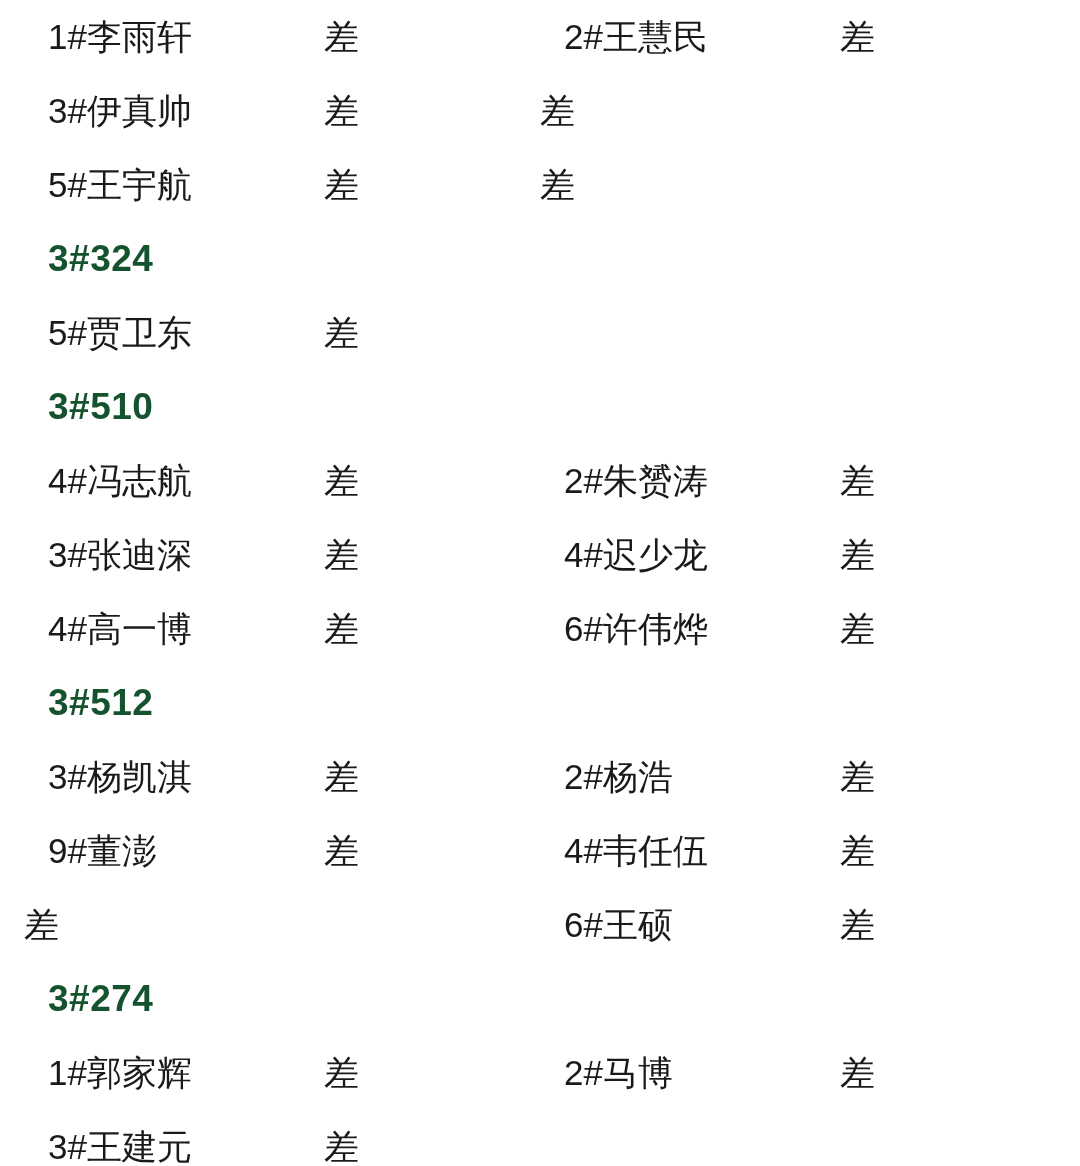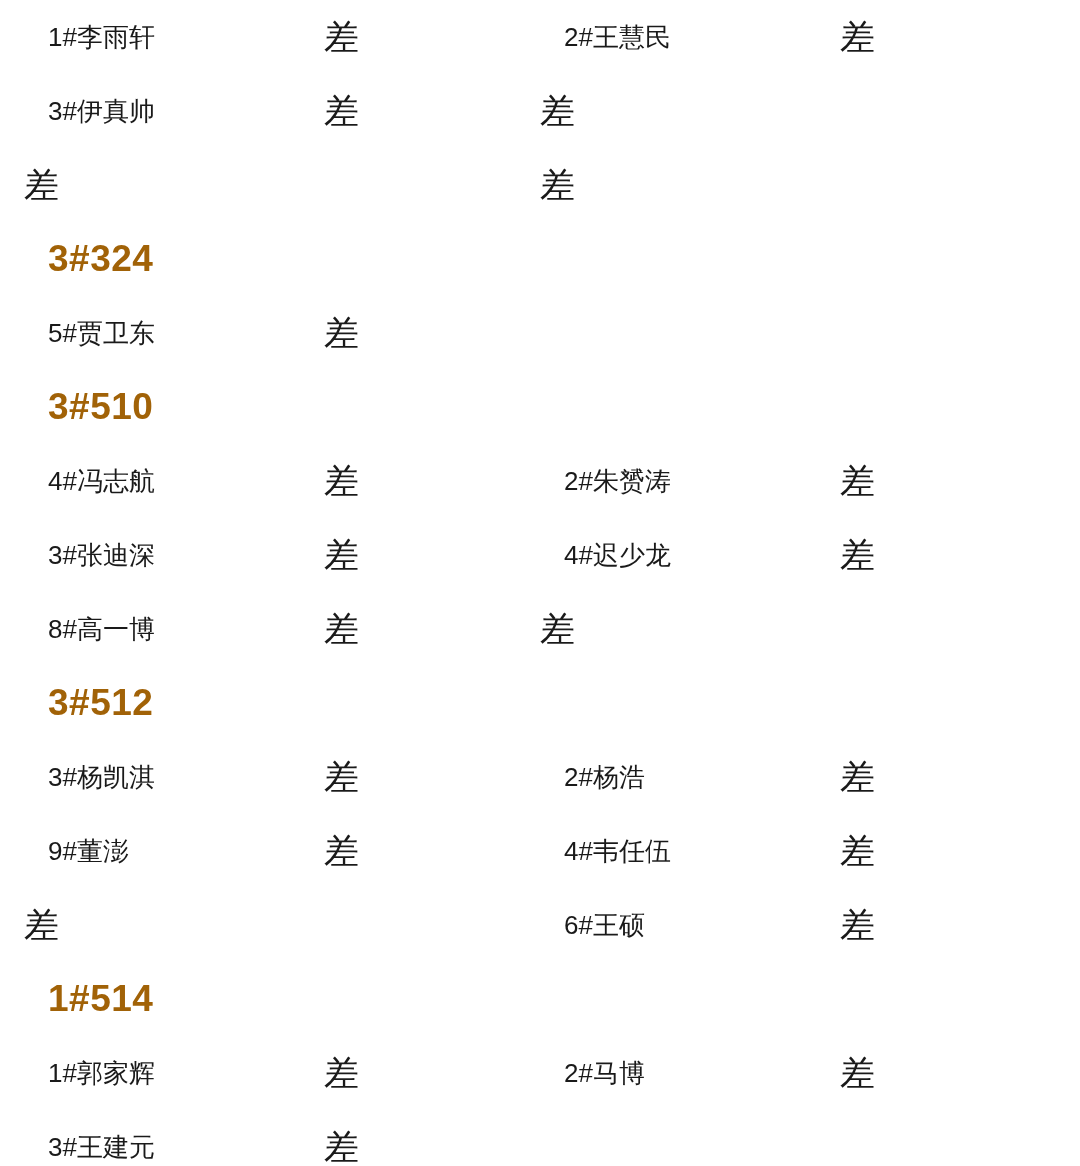--- a/index.html
+++ b/index.html
@@ -29,34 +29,34 @@
   }
   .group-row {
     display: flex;
     align-items: center;
     height: 74px;
     width: 100%;
   }
   .group-title {
     font-size: 37px;
     font-weight: bold;
-    color: #a16207;
+    color: #14532d;
     letter-spacing: 0.5px;
     padding-left: 24px;
   }
   .cell {
     display: flex;
     align-items: center;
     width: 50%;
     box-sizing: border-box;
   }
   .name {
     width: 300px;
     flex: 0 0 300px;
-    font-size: 26px;
+    font-size: 35px;
     color: #1a1a1a;
     padding-left: 24px;
     box-sizing: border-box;
     white-space: nowrap;
   }
   .status {
     font-size: 35px;
     color: #1a1a1a;
     width: 120px;
     flex: 0 0 120px;
@@ -83,20 +83,21 @@
         <div class="cell">
           <span class="name">3#伊真帅</span>
           <span class="status">差</span>
         </div>
         <div class="cell">
           <span class="status">差</span>
         </div>
       </div>
       <div class="row">
         <div class="cell">
+          <span class="name">5#王宇航</span>
           <span class="status">差</span>
         </div>
         <div class="cell">
           <span class="status">差</span>
         </div>
       </div>
       <div class="group-row">
         <div class="group-title">3#324</div>
       </div>
       <div class="row">
@@ -127,24 +128,25 @@
           <span class="name">3#张迪深</span>
           <span class="status">差</span>
         </div>
         <div class="cell">
           <span class="name">4#迟少龙</span>
           <span class="status">差</span>
         </div>
       </div>
       <div class="row">
         <div class="cell">
-          <span class="name">8#高一博</span>
-          <span class="status">差</span>
-        </div>
-        <div class="cell">
+          <span class="name">4#高一博</span>
+          <span class="status">差</span>
+        </div>
+        <div class="cell">
+          <span class="name">6#许伟烨</span>
           <span class="status">差</span>
         </div>
       </div>
       <div class="group-row">
         <div class="group-title">3#512</div>
       </div>
       <div class="row">
         <div class="cell">
           <span class="name">3#杨凯淇</span>
           <span class="status">差</span>
@@ -167,21 +169,21 @@
       <div class="row">
         <div class="cell">
           <span class="status">差</span>
         </div>
         <div class="cell">
           <span class="name">6#王硕</span>
           <span class="status">差</span>
         </div>
       </div>
       <div class="group-row">
-        <div class="group-title">1#514</div>
+        <div class="group-title">3#274</div>
       </div>
       <div class="row">
         <div class="cell">
           <span class="name">1#郭家辉</span>
           <span class="status">差</span>
         </div>
         <div class="cell">
           <span class="name">2#马博</span>
           <span class="status">差</span>
         </div>

